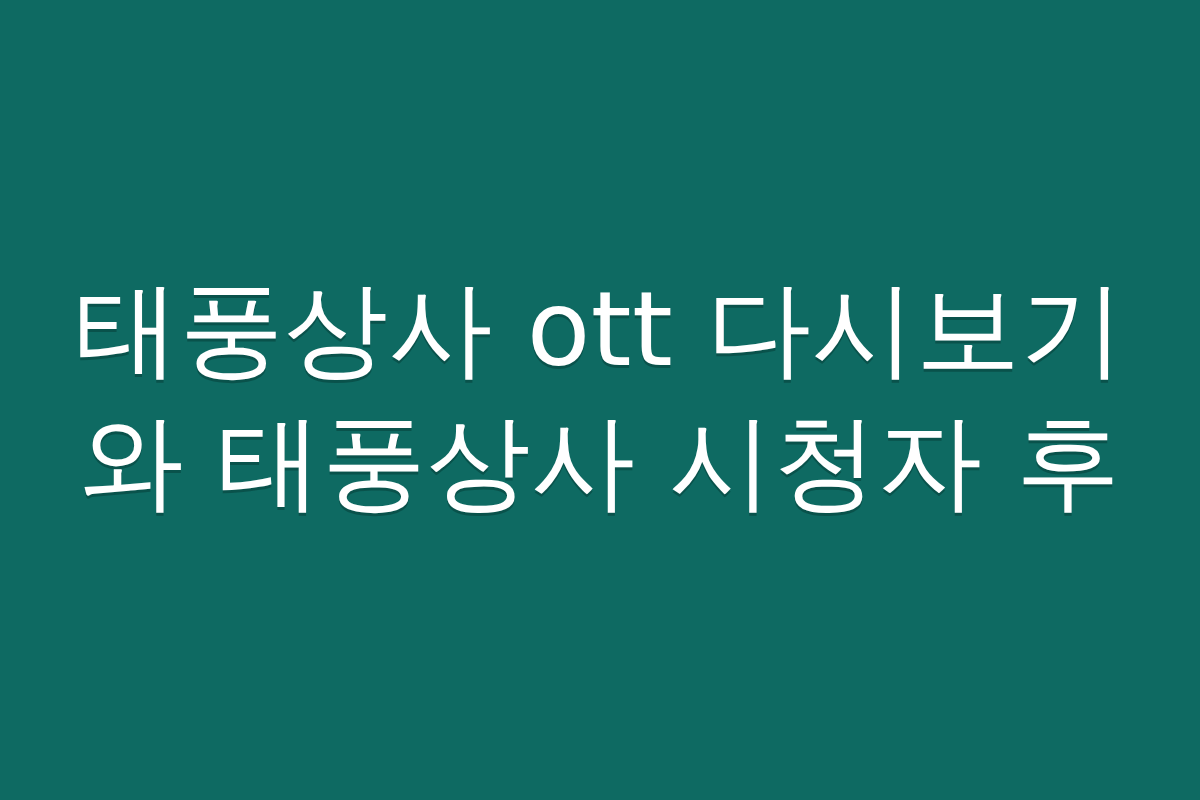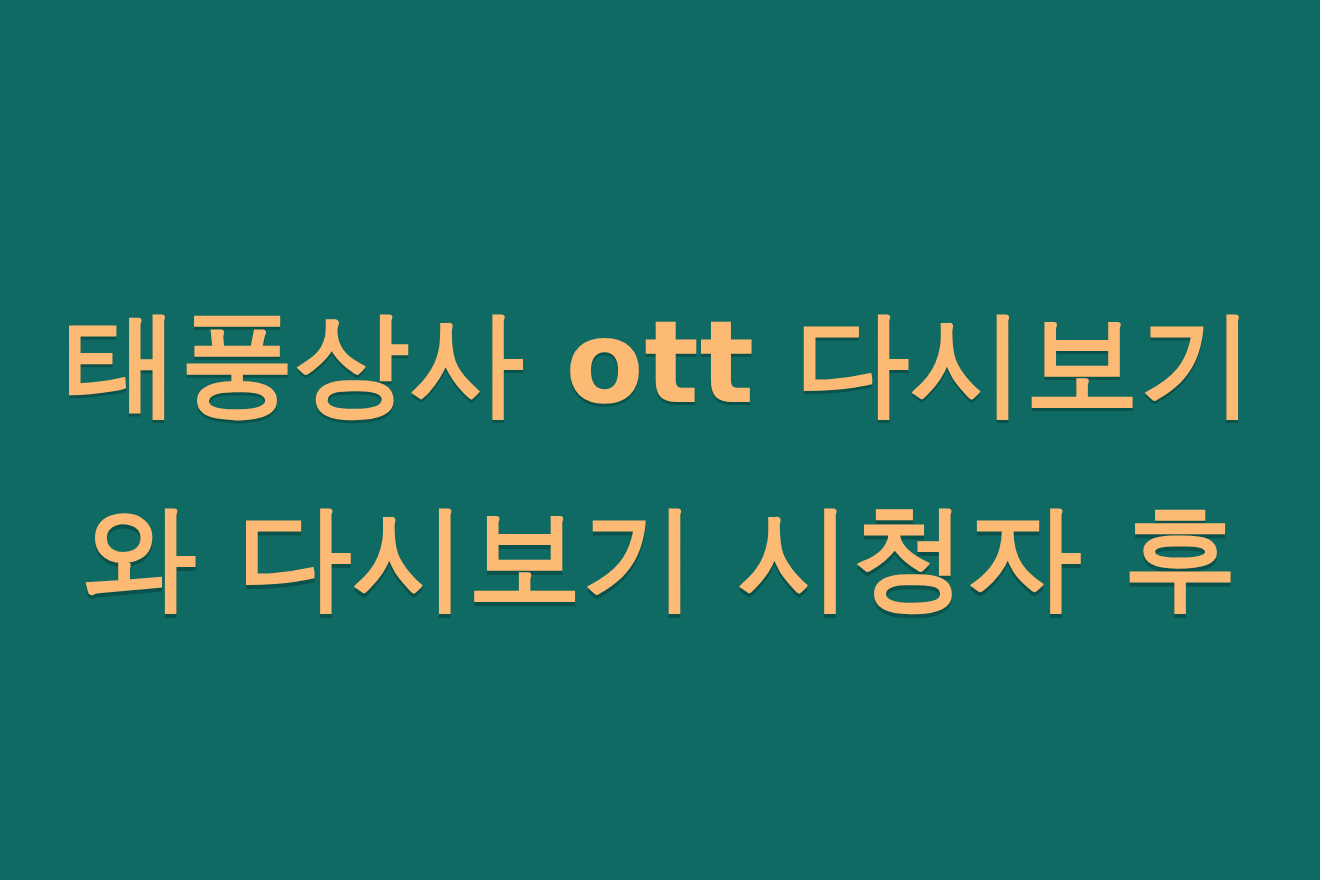--- a/index.html
+++ b/index.html
@@ -31,42 +31,41 @@
     text-align: center;
     display: flex;
     flex-direction: column;
     align-items: center;
     justify-content: center;
     margin-top: -8px;
   }
 
   .title-line {
     display: block;
-    color: #fdba74;
+    color: #ffffff;
     font-family: "DejaVu Sans", sans-serif;
-    font-weight: 700;
+    font-weight: 400;
     font-size: 104px;
     line-height: 133px;
     letter-spacing: 0.5px;
     white-space: nowrap;
     text-shadow: 0 3px 0 rgba(6, 62, 56, 0.55);
-    margin-top: 44px;
   }
 
   .title-line-1 { font-size: 104px; }
   .title-line-2 { font-size: 104px; }
   .title-line-3 { font-size: 104px; }
 </style>
 </head>
 <body>
 
 <div id="banner">
 
   <div id="title-block">
 
     <span class="title-line title-line-1">태풍상사 ott 다시보기</span>
 
-    <span class="title-line title-line-2">와 다시보기 시청자 후</span>
+    <span class="title-line title-line-2">와 태풍상사 시청자 후</span>
 
 
   </div>
 
 </div>
 
 </body></html>

